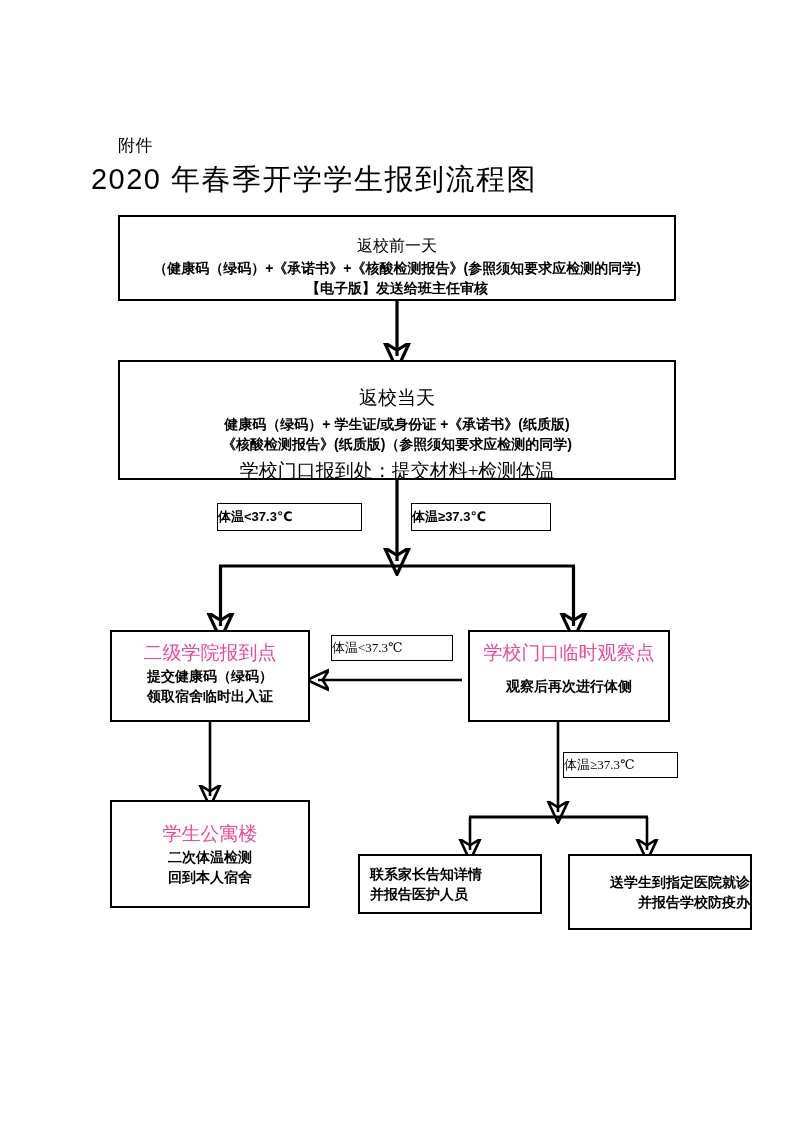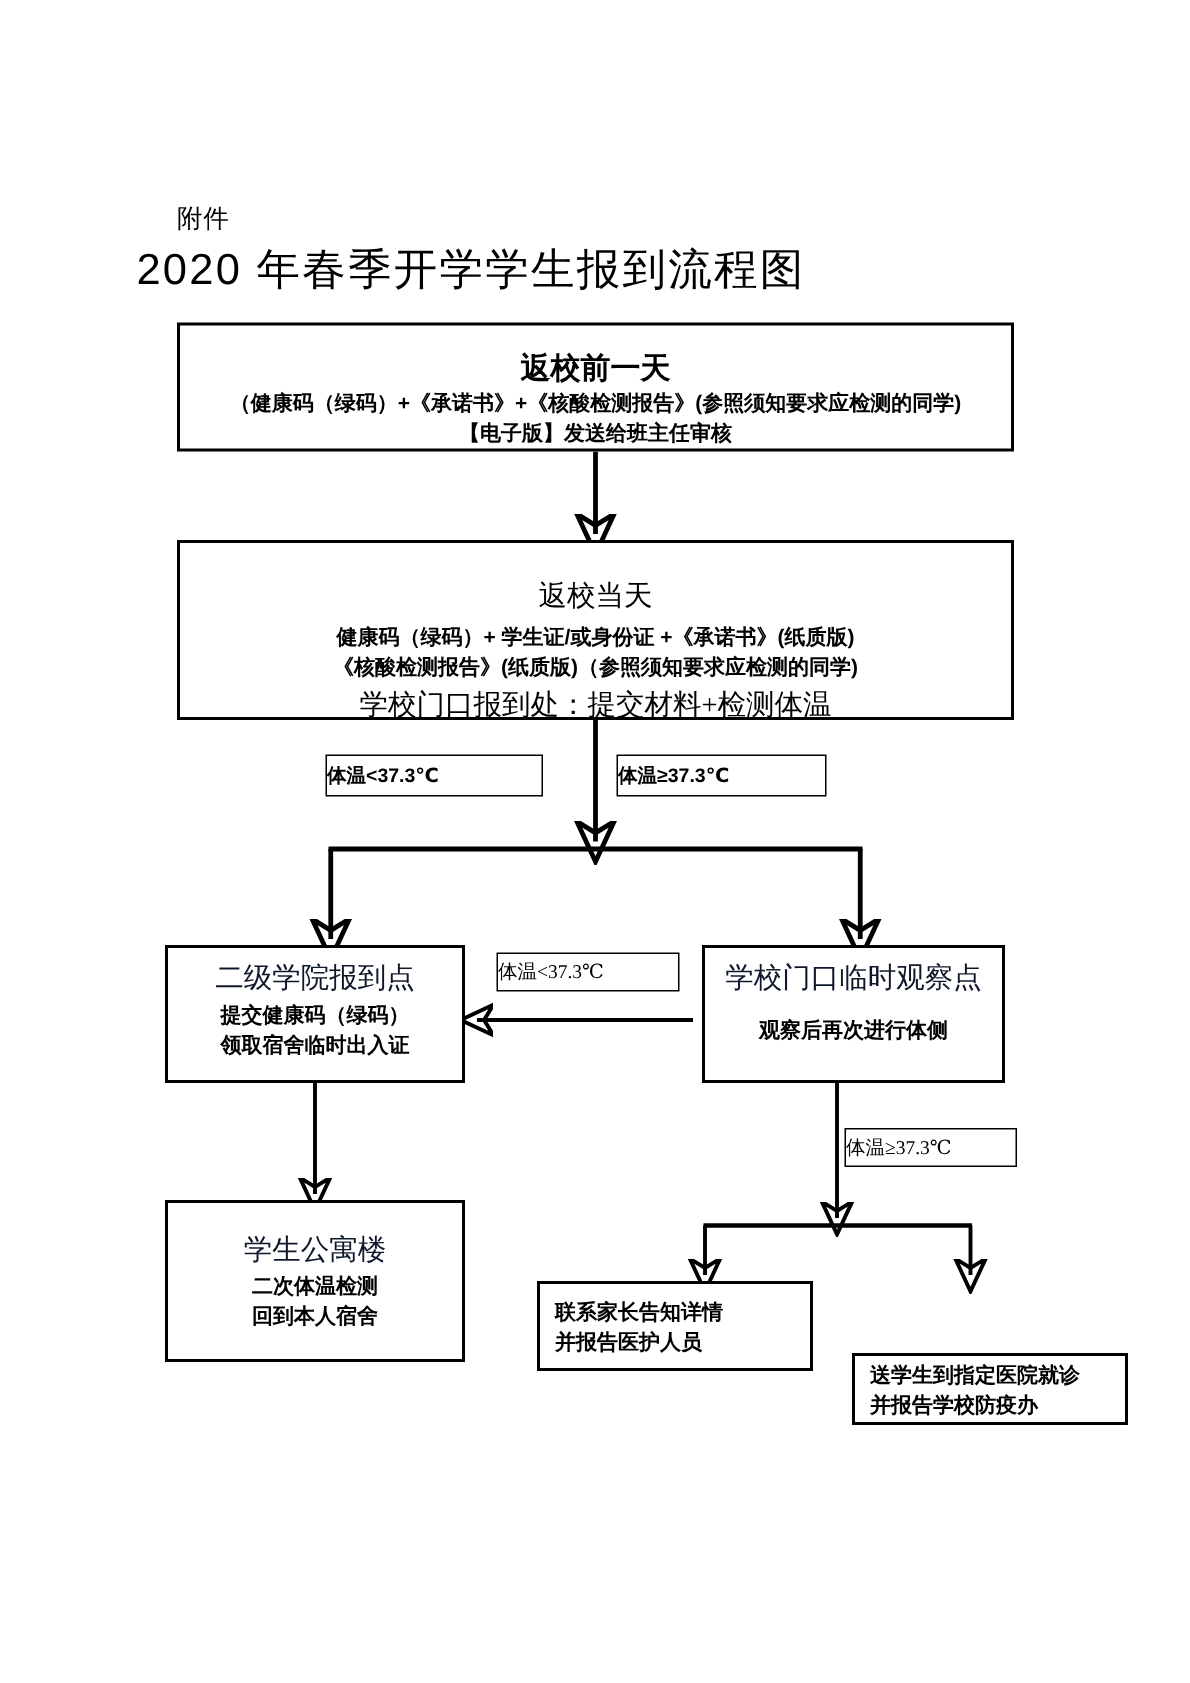--- a/index.html
+++ b/index.html
@@ -59,54 +59,54 @@
   .line-hei-b {
     font-family: "Liberation Sans", "DejaVu Sans", sans-serif;
     font-weight: bold;
     font-size: 14px;
     line-height: 20px;
     white-space: nowrap;
     letter-spacing: 0px;
   }
   .line-hei-b-lg {
     font-family: "Liberation Sans", "DejaVu Sans", sans-serif;
-    font-weight: bold;
-    font-size: 20px;
+    font-weight: normal;
+    font-size: 16px;
     line-height: 24px;
     white-space: nowrap;
     margin-top: 16px;
   }
   .line-song {
     font-family: "Liberation Serif", "DejaVu Serif", serif;
     font-weight: 400;
     font-size: 19px;
     line-height: 26px;
     white-space: nowrap;
-    color: #0f172a;
+    color: #ec4899;
   }
   .line-song-lg {
     font-family: "Liberation Serif", "DejaVu Serif", serif;
     font-weight: 400;
     font-size: 19px;
     line-height: 28px;
     white-space: nowrap;
   }
   
   #box-pre-return  { left: 118px; top: 215px; width: 558px; height: 86px; }
   #box-return-day  { left: 118px; top: 360px; width: 558px; height: 120px; }
   #box-college     { left: 110px; top: 630px; width: 200px; height: 92px;
                      justify-content: flex-start; padding-top: 8px; }
   #box-dorm        { left: 110px; top: 800px; width: 200px; height: 108px;
                      justify-content: center; }
   #box-observe     { left: 468px; top: 630px; width: 202px; height: 92px;
                      justify-content: flex-start; padding-top: 8px; }
   #box-contact     { left: 358px; top: 854px; width: 184px; height: 60px;
                      align-items: flex-start; padding-left: 10px; }
-  #box-hospital    { left: 568px; top: 854px; width: 184px; height: 48px;
-                     align-items: flex-start; padding-left: 10px; margin-top: 48px; }
+  #box-hospital    { left: 568px; top: 854px; width: 184px; height: 76px;
+                     align-items: flex-end; padding-left: 10px; }
   
   .cond {
     position: absolute;
     box-sizing: border-box;
     border: 1.5px solid #000000;
     background: #ffffff;
     display: flex;
     align-items: center;
     justify-content: flex-start;
     white-space: nowrap;

